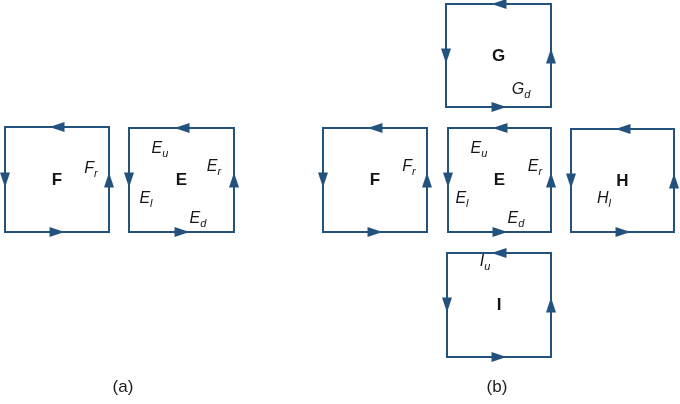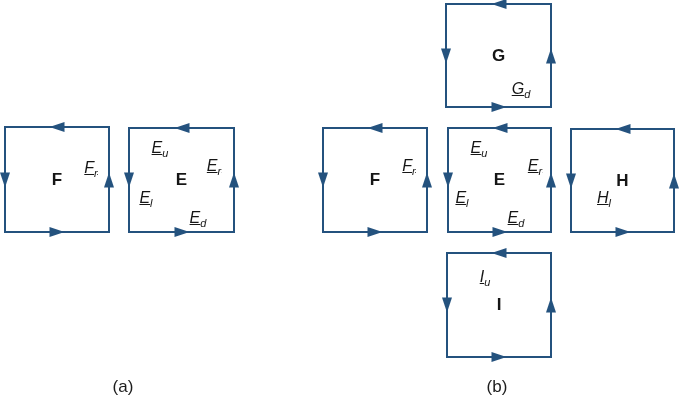--- a/index.html
+++ b/index.html
@@ -50,39 +50,39 @@
     border-bottom: 15px solid var(--line);
   }
 
   .center-label {
     position: absolute; left: 50%; top: 50%;
     transform: translate(-50%, -50%);
     font-weight: bold; font-size: 17px; color: var(--text);
   }
   .side-label {
     position: absolute; transform: translate(-50%, -50%);
-    font-size: 16px; color: var(--text); white-space: nowrap; text-decoration: underline;
+    font-size: 16px; color: var(--text); white-space: nowrap;
   }
   .side-label i { font-style: italic; }
   .side-label sub { font-style: italic; font-size: 11px; line-height: 0; }
 
   
   .sq-aF .lbl-right { left: 85px; top: 40px; }
   .sq-aE .lbl-up    { left: 30px; top: 19px; }
   .sq-aE .lbl-right { left: 84px; top: 37px; }
   .sq-aE .lbl-left  { left: 16px; top: 69px; }
   .sq-aE .lbl-down  { left: 68px; top: 89px; }
   .sq-bG .lbl-down  { left: 74px; top: 84px; }
   .sq-bF .lbl-right { left: 85px; top: 37px; }
   .sq-bE .lbl-up    { left: 30px; top: 19px; }
   .sq-bE .lbl-right { left: 86px; top: 37px; }
   .sq-bE .lbl-left  { left: 13px; top: 69px; }
   .sq-bE .lbl-down  { left: 67px; top: 89px; }
   .sq-bH .lbl-left  { left: 32px; top: 68px; }
-  .sq-bI .lbl-up    { left: 37px; top: 23px; }
+  .sq-bI .lbl-up    { left: 37px; top: 7px; }
 
   .caption {
     position: absolute; transform: translateX(-50%);
     font-size: 17px; color: #1c1c1c;
   }
   .caption-a { left: 123px; top: 377px; }
   .caption-b { left: 497px; top: 377px; }
 </style>
 </head>
 <body>

